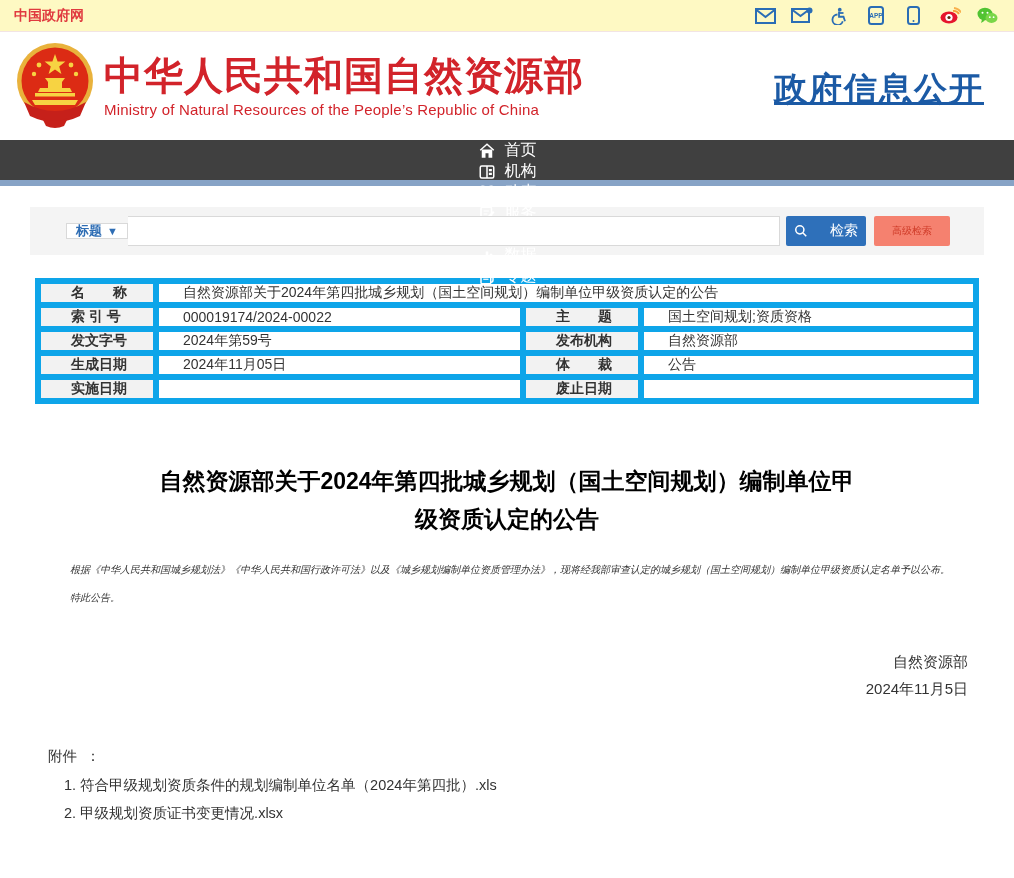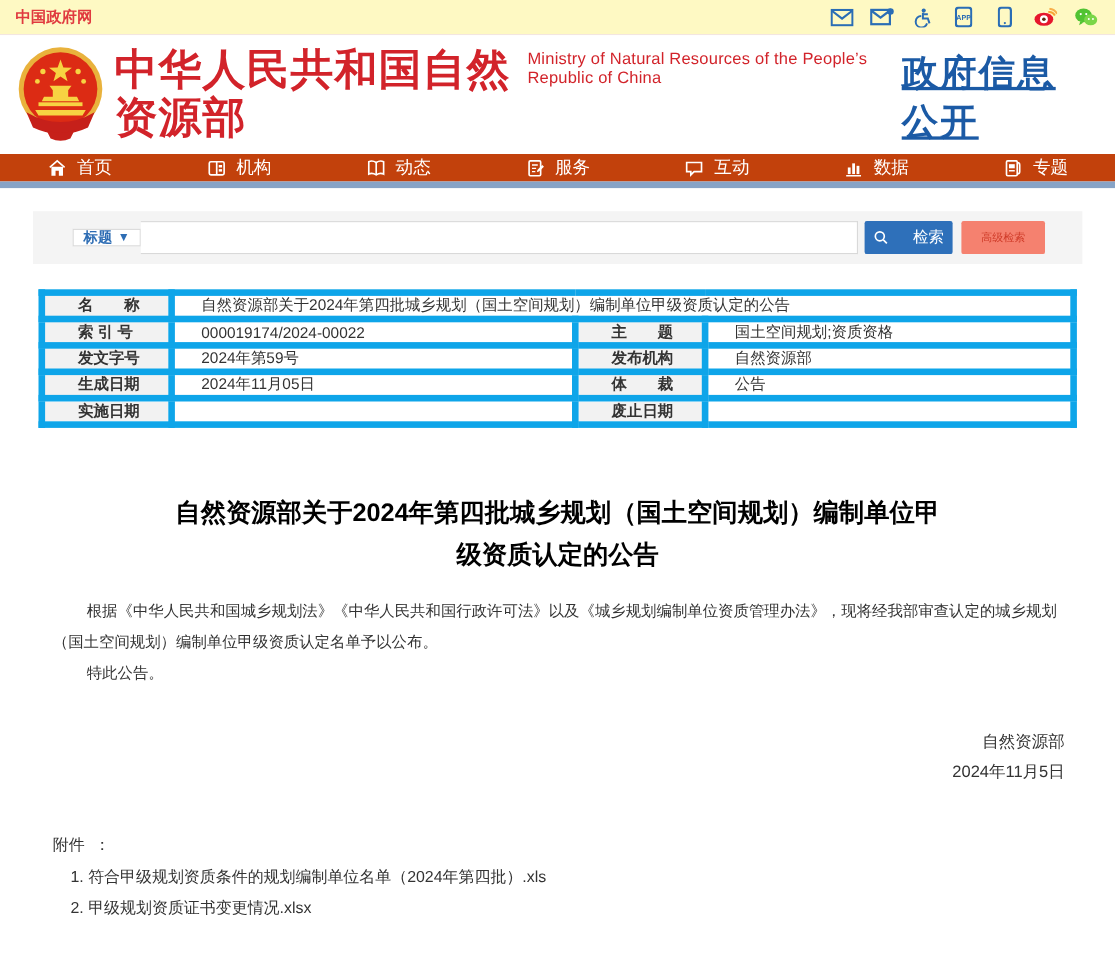--- a/index.html
+++ b/index.html
@@ -9,27 +9,27 @@
   
   .topbar { height:32px; display:flex; justify-content:space-between; align-items:center;
             padding:0 16px 0 14px; border-bottom:1px solid #f2e4e4; background:#fef9c3; }
   .site-link { color:#e03a3f; font-size:14px; font-weight:bold; cursor:pointer; }
   .top-icons { display:flex; align-items:center; gap:15px; }
   .top-icons .ic { width:22px; height:20px; display:flex; align-items:center; justify-content:center; cursor:pointer; }
 
   
   .header { height:108px; display:flex; align-items:center; padding:0 30px 0 12px; background:#fff; }
   .emblem { width:86px; height:92px; margin-right:6px; flex:0 0 auto; }
-  .brand-text { display:flex; flex-direction:row; }
+  .brand-text { display:flex; flex-direction:column; }
   .ministry-cn { font-size:39px; font-weight:bold; color:#d2232a; letter-spacing:1px; line-height:44px; }
   .ministry-en { font-size:15px; color:#d2232a; margin-top:3px; letter-spacing:.2px; }
   .gov-open { margin-left:auto; font-size:33px; font-weight:bold; color:#1b5aa5; letter-spacing:2px; margin-top:6px;text-decoration:underline; }
 
   
-  .nav { background:#c2410c; height:25px; display:flex; }
+  .nav { background:#404040; height:40px; display:flex;flex-direction:column; }
   .nav-item { flex:1; display:flex; align-items:center; justify-content:center; gap:9px;
               color:#fff; font-size:16px; cursor:pointer; }
   .nav-item svg { display:block; }
   .nav-strip { height:6px; background:#87a3c6; }
 
   
   .search-wrap { margin:21px 30px 0; background:#f4f4f4; height:48px; display:flex; align-items:center; padding:0 34px 0 36px; }
   .sel { height:16px; background:#fff; border:1px solid #d9d9d9; color:#2e6db4; font-size:13px; font-weight:bold;
          display:flex; align-items:center; padding:0 9px; gap:5px; cursor:pointer; flex:0 0 auto; }
   .sel .chev { font-size:11px; }
@@ -44,21 +44,21 @@
   
   .meta-table { margin:23px auto 0; width:944px; border-collapse:collapse; table-layout:fixed; font-size:14px; }
   .meta-table td { border:6px solid #0ea5e9; height:19px; overflow:hidden; white-space:nowrap; }
   .meta-table td.lbl { background:#f2f2f2; font-weight:bold; padding-left:30px; color:#333; }
   .meta-table td.val { padding-left:24px; color:#333; background:#fff; }
 
   
   .article-title { margin:58px auto 0; width:700px; text-align:center; font-size:23px; font-weight:bold;
                    color:#000; line-height:38px; }
   .article-body { margin-top:18px; }
-  .para { margin:0 48px; font-size:14px; line-height:28px; text-indent:2.2em; color:#333; }
+  .para { margin:0 48px; font-size:10px; line-height:28px; text-indent:2.2em; color:#333;font-style:italic; }
   .sign-block { margin:36px 46px 0 0; text-align:right; font-size:15px; color:#333; line-height:27px; }
   .attach-block { margin:42px 48px 0; font-size:14.5px; color:#333; }
   .attach-label { line-height:27px;font-family:Liberation Mono, monospace; }
   .attach-item { margin-left:16px; line-height:28px; cursor:pointer; }
 </style>
 </head>
 <body>
 
 <div class="topbar">
   <span class="site-link">中国政府网</span>

